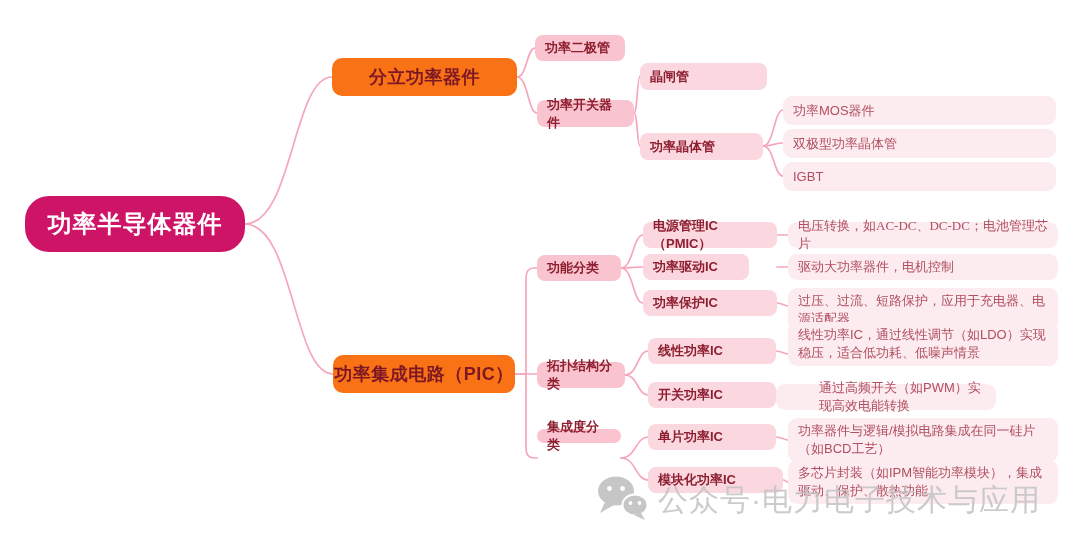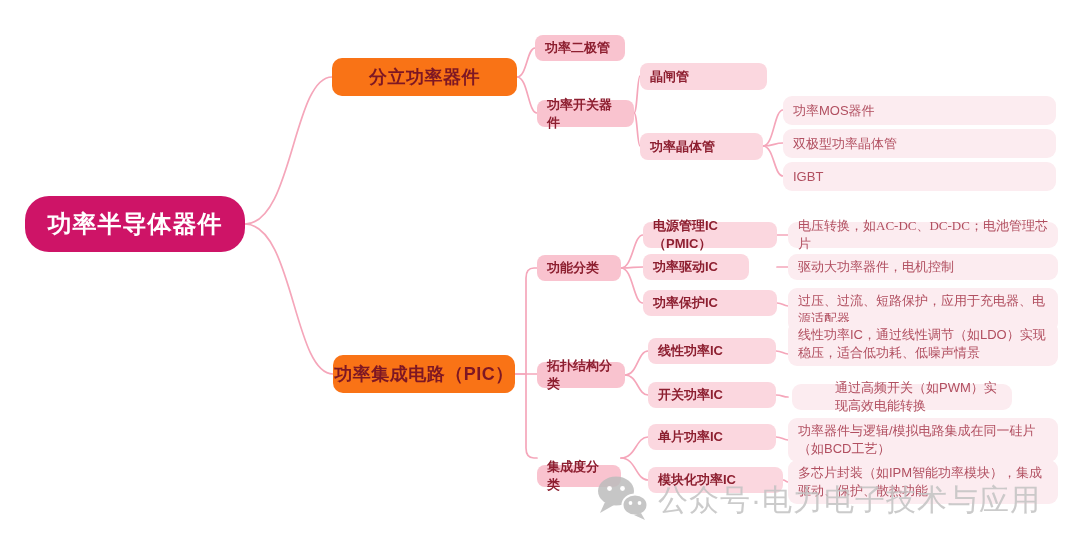--- a/index.html
+++ b/index.html
@@ -24,29 +24,29 @@
   [data-name="leaf-igbt"]{left:783px;top:162px;width:273px;height:29px;}
 
   [data-name="node-pic"]{left:333px;top:355px;width:182px;height:38px;}
   [data-name="node-by-function"]{left:537px;top:255px;width:84px;height:26px;}
   [data-name="node-pmic"]{left:643px;top:222px;width:134px;height:26px;}
   [data-name="node-power-driver"]{left:643px;top:254px;width:106px;height:26px;}
   [data-name="node-power-protection"]{left:643px;top:290px;width:134px;height:26px;}
   [data-name="node-by-topology"]{left:537px;top:362px;width:88px;height:26px;}
   [data-name="node-linear-ic"]{left:648px;top:338px;width:128px;height:26px;}
   [data-name="node-switching-ic"]{left:648px;top:382px;width:128px;height:26px;}
-  [data-name="node-by-integration"]{left:537px;top:465px;width:84px;height:22px;}
+  [data-name="node-by-integration"]{left:537px;top:429px;width:84px;height:14px;}
   [data-name="node-monolithic-ic"]{left:648px;top:424px;width:128px;height:26px;}
   [data-name="node-modular-ic"]{left:648px;top:467px;width:135px;height:26px;}
 
   [data-name="desc-pmic"]{left:788px;top:222px;width:270px;height:26px;font-family:Liberation Serif, serif;}
   [data-name="desc-power-driver"]{left:788px;top:254px;width:270px;height:26px;}
   [data-name="desc-power-protection"]{left:788px;top:288px;width:270px;height:44px;}
   [data-name="desc-linear-ic"]{left:788px;top:322px;width:270px;height:44px;}
-  [data-name="desc-switching-ic"]{left:792px;top:384px;width:220px;height:26px;padding-left:43px;}
+  [data-name="desc-switching-ic"]{left:776px;top:384px;width:220px;height:26px;padding-left:43px;}
   [data-name="desc-monolithic-ic"]{left:788px;top:418px;width:270px;height:44px;}
   [data-name="desc-modular-ic"]{left:788px;top:460px;width:270px;height:44px;}
 
   .watermark{position:absolute;left:596px;top:476px;display:flex;align-items:center;gap:10px;z-index:5;opacity:.85;}
   .watermark .wm-text{color:#C3C3C3;font-size:30px;letter-spacing:1px;white-space:nowrap;}
 </style>
 </head>
 <body>
 
 <div class="canvas" data-name="mindmap-canvas">

